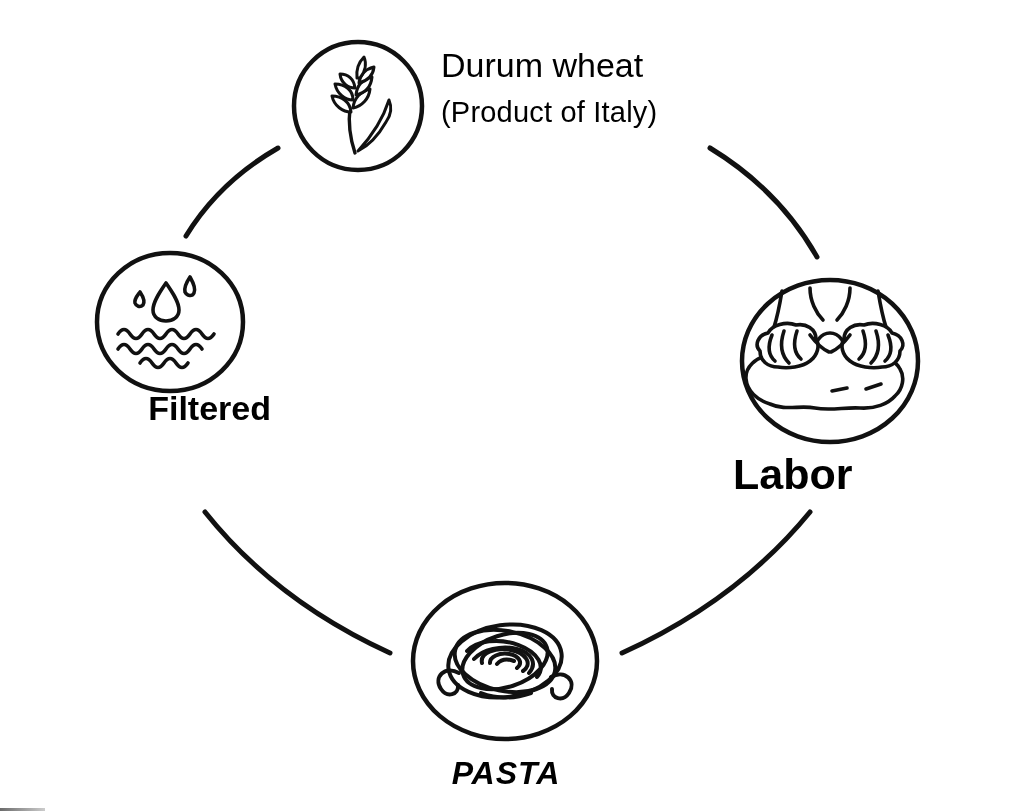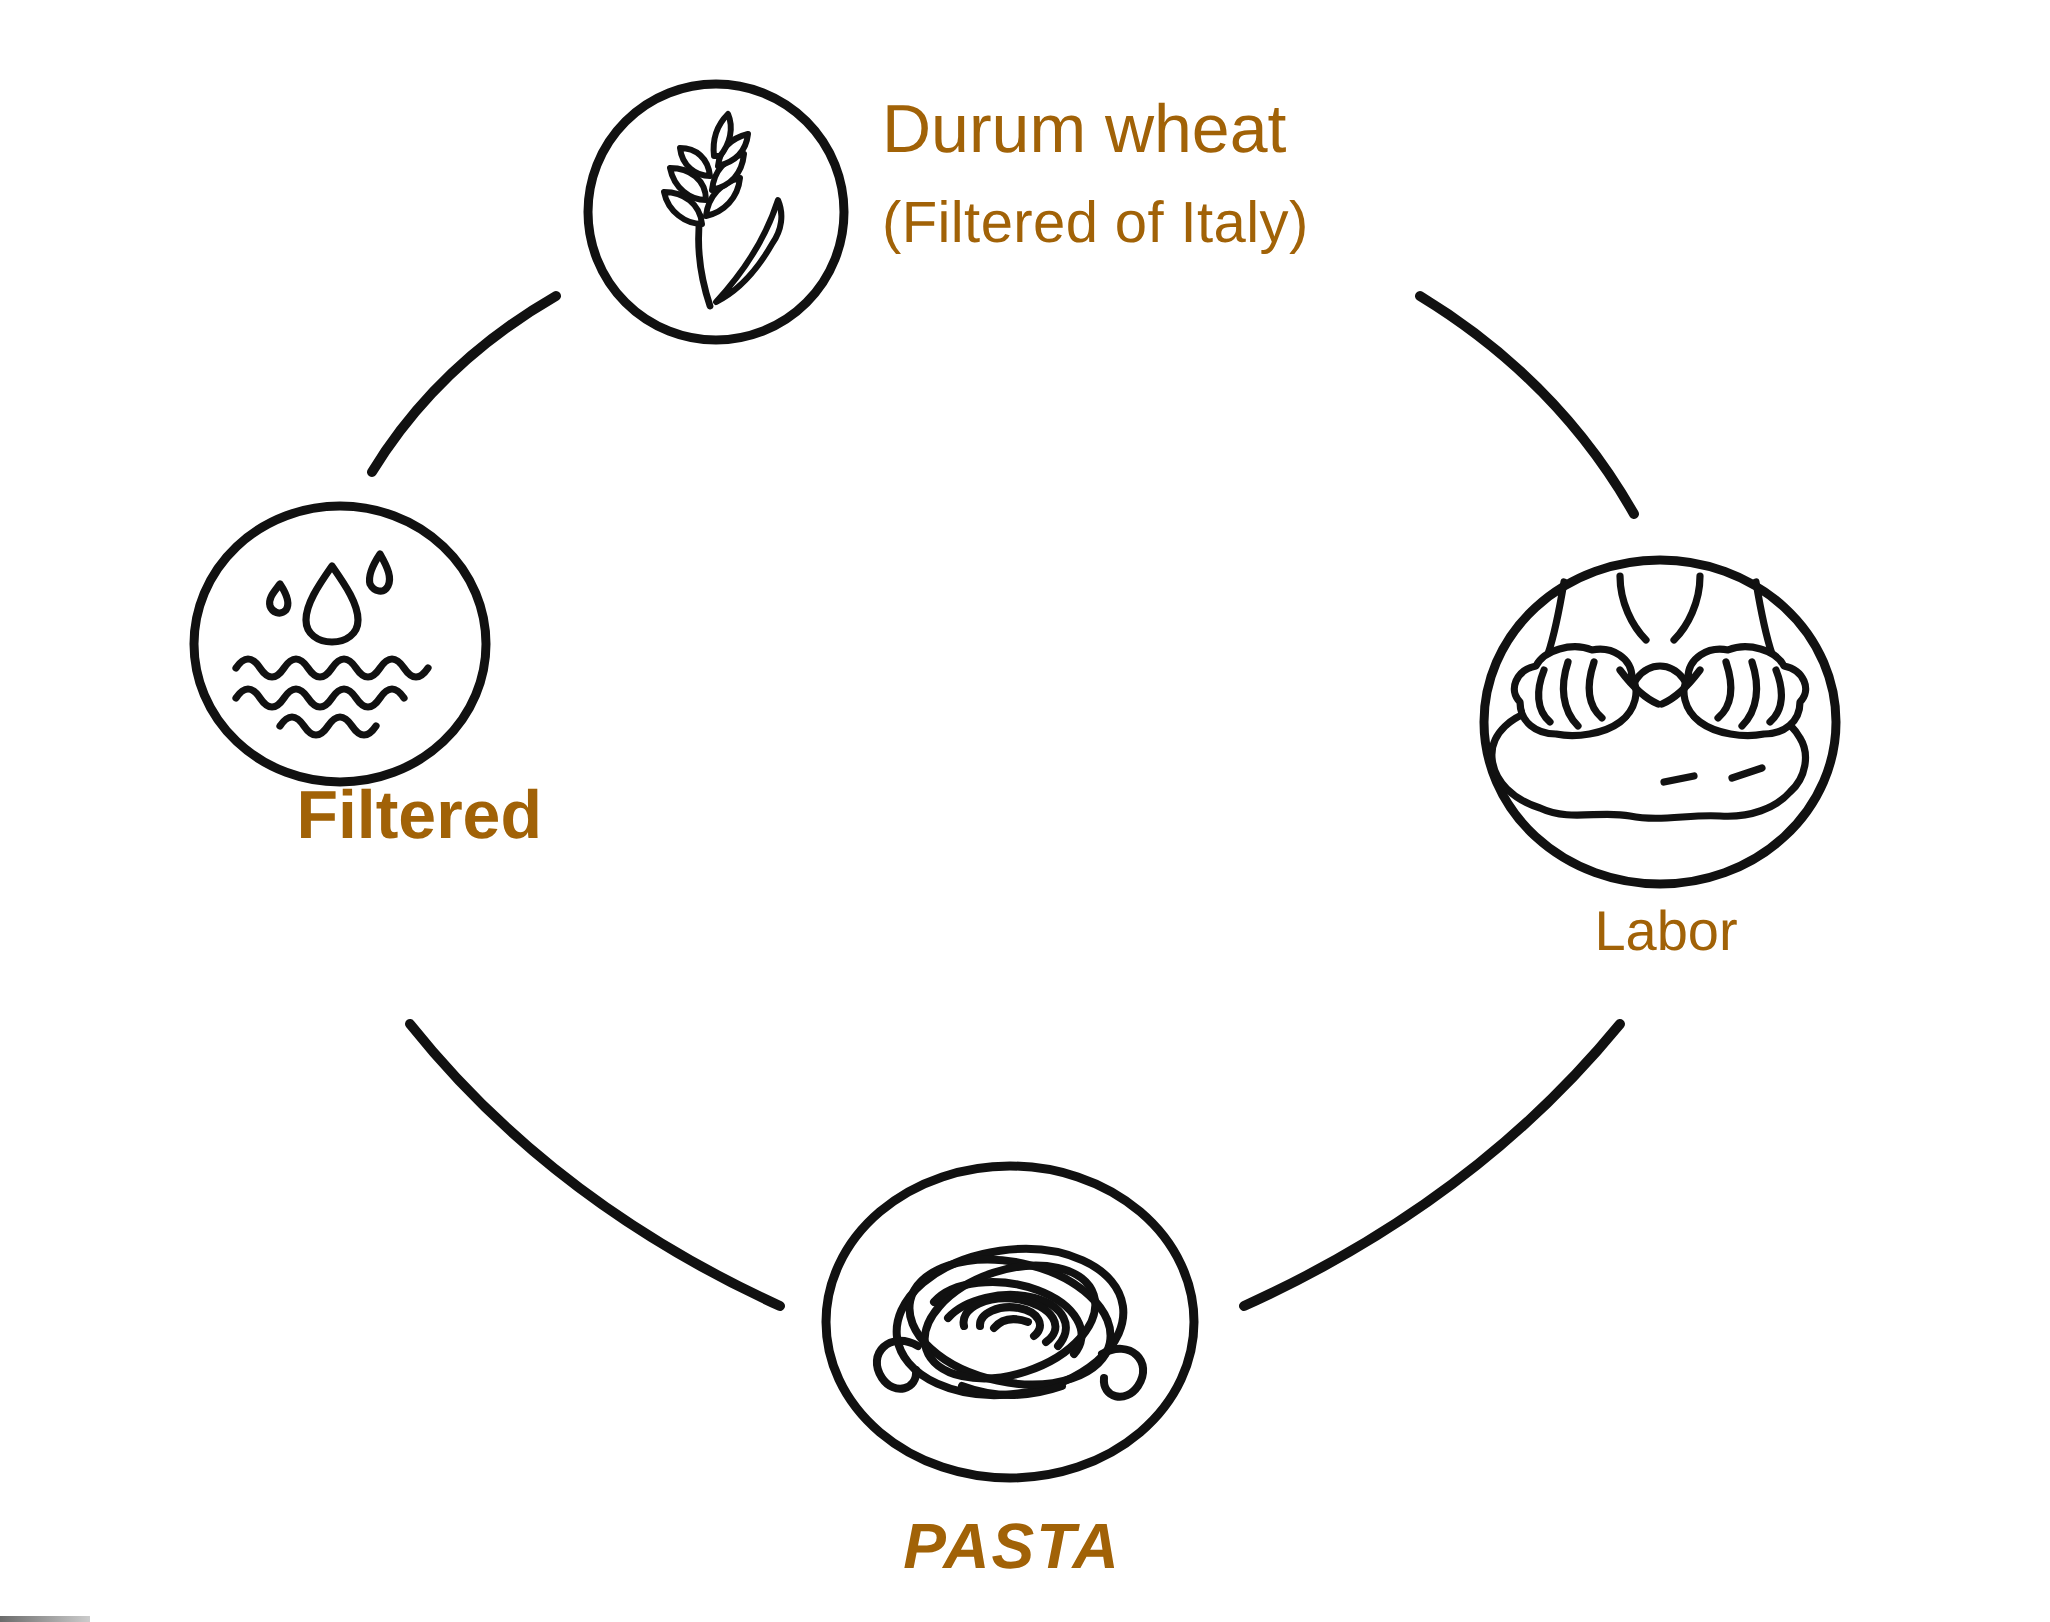--- a/index.html
+++ b/index.html
@@ -5,25 +5,25 @@
   html,body{margin:0;padding:0;background:#ffffff;}
   .canvas{
     position:relative;
     width:1025px;height:811px;
     background:#ffffff;
     overflow:hidden;
     font-family:"Liberation Sans","DejaVu Sans",sans-serif;
     color:#111111;
   }
   .gfx{position:absolute;left:0;top:0;}
-  .label{position:absolute;color:#a16207;}
+  .label{position:absolute;color:#000000;}
   .label-wheat{left:441px;top:42px;font-size:34px;line-height:47px;font-weight:500;text-align:left;}
   .label-wheat .note{font-size:29px;font-weight:400;letter-spacing:0.2px;}
   .label-water{left:71px;top:384px;width:200px;text-align:right;font-size:34px;line-height:48px;font-weight:700;}
-  .label-labor{left:733px;top:450px;width:200px;text-align:center;font-size:28px;font-weight:400;}
+  .label-labor{left:733px;top:450px;width:200px;font-size:43px;font-weight:700;}
   .label-pasta{left:406px;top:755px;width:200px;text-align:center;font-size:32px;font-weight:700;letter-spacing:1px;font-style:italic;}
   .bottom-strip{
     position:absolute;left:0;top:808px;width:45px;height:3px;
     background:linear-gradient(90deg,#6b6b6b,#cccccc);
   }
 </style>
 </head>
 <body>
 
 <div class="canvas">
@@ -109,21 +109,21 @@
         <path d="M-23 2 A23 13 4 1 1 18 10"></path>
         <path d="M-15 2 A15 9 0 1 1 12 7"></path>
         <path d="M-8 3 Q-2 -4 9 0"></path>
         <path d="M-24 32 Q0 41 26 32"></path>
       </g>
     </g>
   </svg>
 
   <div class="label label-wheat">
     <div>Durum wheat</div>
-    <div class="note">(Filtered of Italy)</div>
+    <div class="note">(Product of Italy)</div>
   </div>
 
   <div class="label label-water">
     <div>Filtered</div>
   </div>
 
   <div class="label label-labor">Labor</div>
 
   <div class="label label-pasta">PASTA</div>
 

